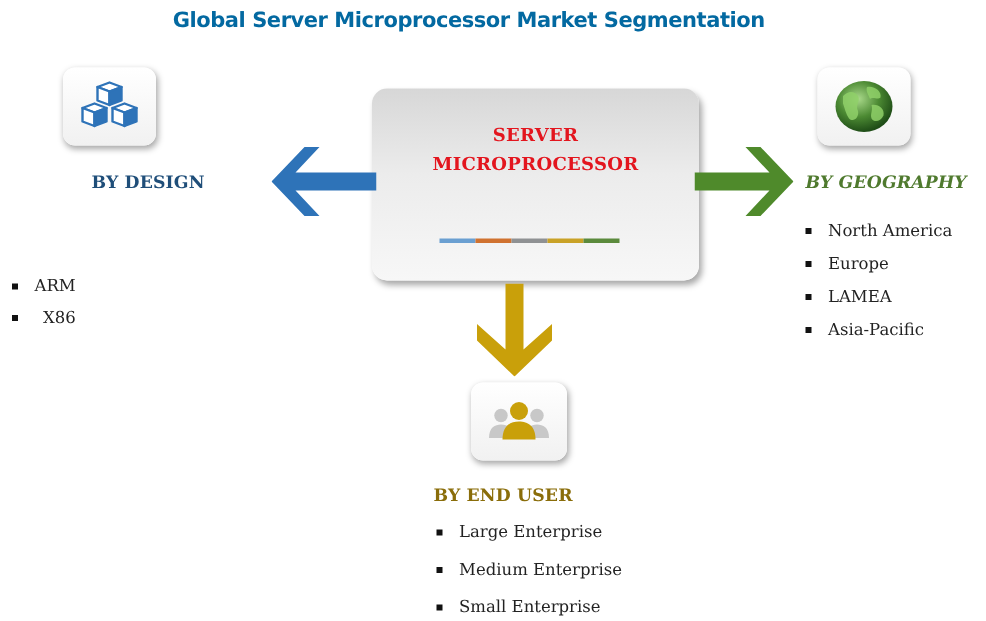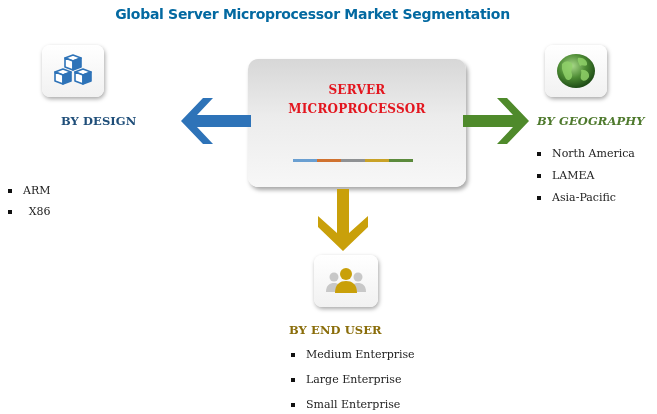--- a/index.html
+++ b/index.html
@@ -131,22 +131,23 @@
 
 <div class="seg-label" style="left:61px;top:114px;color:#1f4e79;">BY DESIGN</div>
 <ul class="seg-list" style="left:8px;top:143px;margin-top:37px;">
   <li style="line-height:21px;"><span class="bullet"></span><span>ARM</span></li>
   <li style="line-height:21px;text-align:right;"><span class="bullet"></span><span>X86</span></li>
 </ul>
 
 <div class="seg-label" style="left:537px;top:114px;color:#4f7a2e;font-style:italic;">BY GEOGRAPHY</div>
 <ul class="seg-list" style="left:537px;top:132px;margin-top:11px;">
   <li style="line-height:22px;"><span class="bullet"></span><span>North America</span></li>
+  <li style="line-height:22px;"><span class="bullet"></span><span>Europe</span></li>
   <li style="line-height:22px;"><span class="bullet"></span><span>LAMEA</span></li>
   <li style="line-height:22px;"><span class="bullet"></span><span>Asia-Pacific</span></li>
 </ul>
 
 <div class="seg-label" style="left:289px;top:323px;color:#8a6d0a;">BY END USER</div>
 <ul class="seg-list" style="left:291px;top:342px;">
+  <li style="line-height:25px;"><span class="bullet"></span><span>Large Enterprise</span></li>
   <li style="line-height:25px;"><span class="bullet"></span><span>Medium Enterprise</span></li>
-  <li style="line-height:25px;"><span class="bullet"></span><span>Large Enterprise</span></li>
   <li style="line-height:25px;"><span class="bullet"></span><span>Small Enterprise</span></li>
 </ul>
 
 </body></html>

